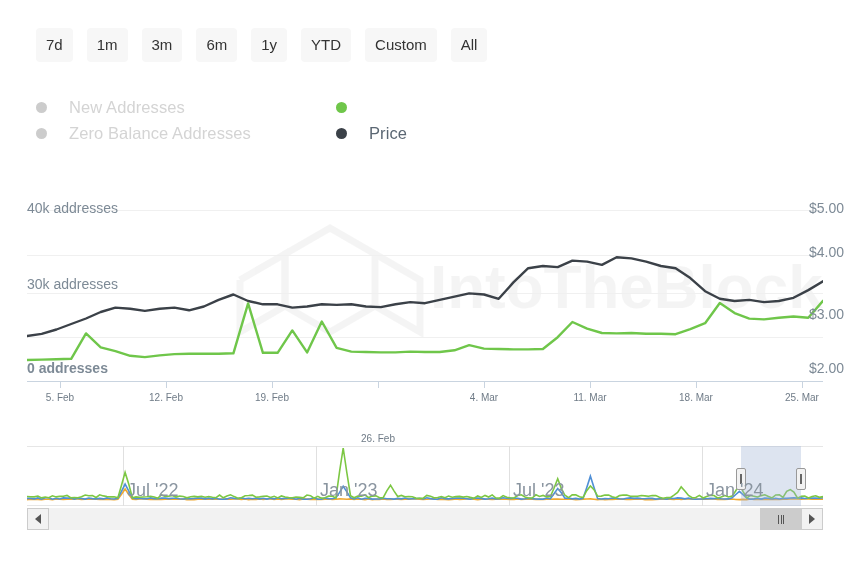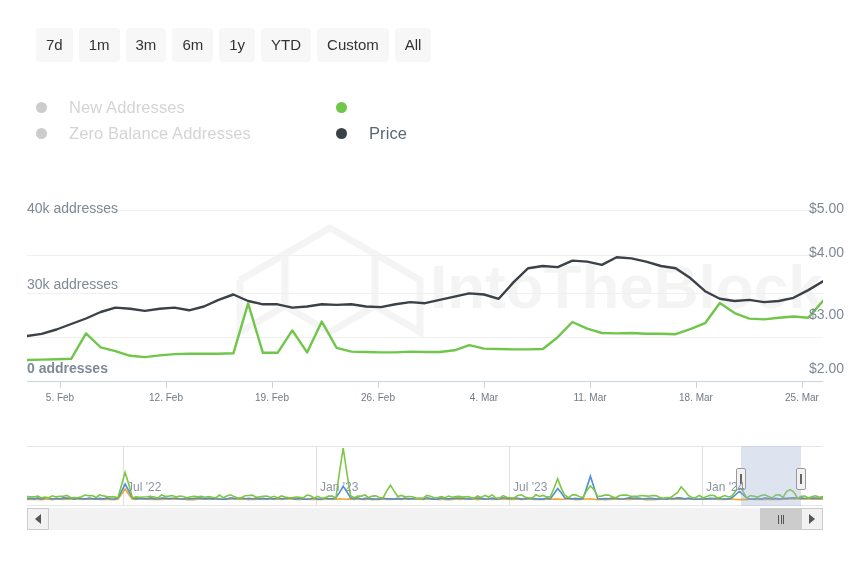--- a/index.html
+++ b/index.html
@@ -21,21 +21,21 @@
     background: #ffffff;
   }
 
   
   .range-bar {
     position: absolute;
     left: 36px;
     top: 28px;
     display: flex;
     align-items: flex-end;
-    gap: 6px;
+    gap: 14px;
   }
   .range-btn {
     background: #f7f7f7;
     border: none;
     border-radius: 4px;
     color: #333333;
     font-family: "Liberation Sans", sans-serif;
     font-size: 15px;
     line-height: 15px;
     padding: 9px 10px 10px 10px;
@@ -112,21 +112,21 @@
   
   .navigator {
     position: absolute;
     left: 27px;
     top: 444px;
     width: 796px;
     height: 62px;
   }
   .nav-label {
     position: absolute;
-    font-size: 12px;
+    font-size: 18px;
     color: #8a95a0;
     white-space: nowrap;
     top: 36px;
   }
   .nav-mask {
     position: absolute;
     top: 2px;
     height: 60px;
     background: rgba(158,178,212,0.35);
     pointer-events: none;
@@ -308,21 +308,21 @@
         <line x1="378.5" y1="0" x2="378.5" y2="6"></line>
         <line x1="484.5" y1="0" x2="484.5" y2="6"></line>
         <line x1="590.5" y1="0" x2="590.5" y2="6"></line>
         <line x1="696.5" y1="0" x2="696.5" y2="6"></line>
         <line x1="802.5" y1="0" x2="802.5" y2="6"></line>
       </g>
     </svg>
     <div class="xtick" style="left:60px;">5. Feb</div>
     <div class="xtick" style="left:166px;">12. Feb</div>
     <div class="xtick" style="left:272px;">19. Feb</div>
-    <div class="xtick" style="left:378px;">26. Feb</div>
+    <div class="xtick" style="left:378px;margin-top:41px;">26. Feb</div>
     <div class="xtick" style="left:484px;">4. Mar</div>
     <div class="xtick" style="left:590px;">11. Mar</div>
     <div class="xtick" style="left:696px;">18. Mar</div>
     <div class="xtick" style="left:802px;">25. Mar</div>
   </div>
 
   <div class="navigator">
     <svg id="nav-svg" width="796" height="62" viewBox="0 0 796 62">
       <line x1="0" y1="2.5" x2="796" y2="2.5" stroke="#e6e6e6" stroke-width="1"></line>
       <line x1="0" y1="61.5" x2="796" y2="61.5" stroke="#e6e6e6" stroke-width="1"></line>

